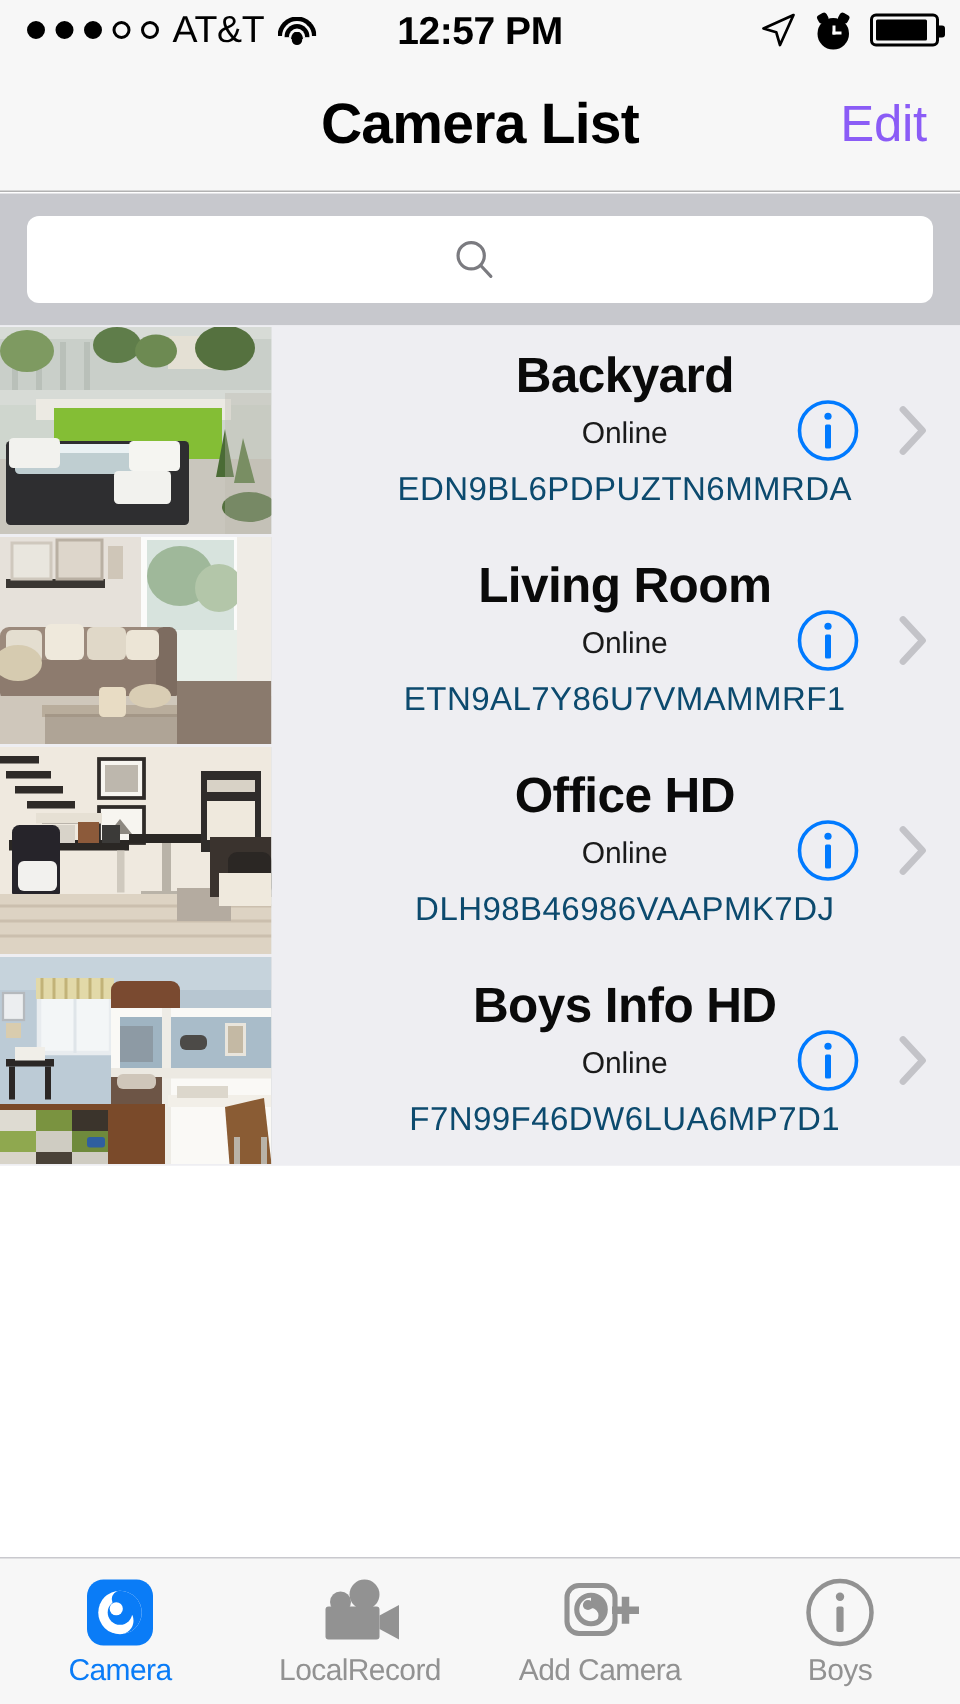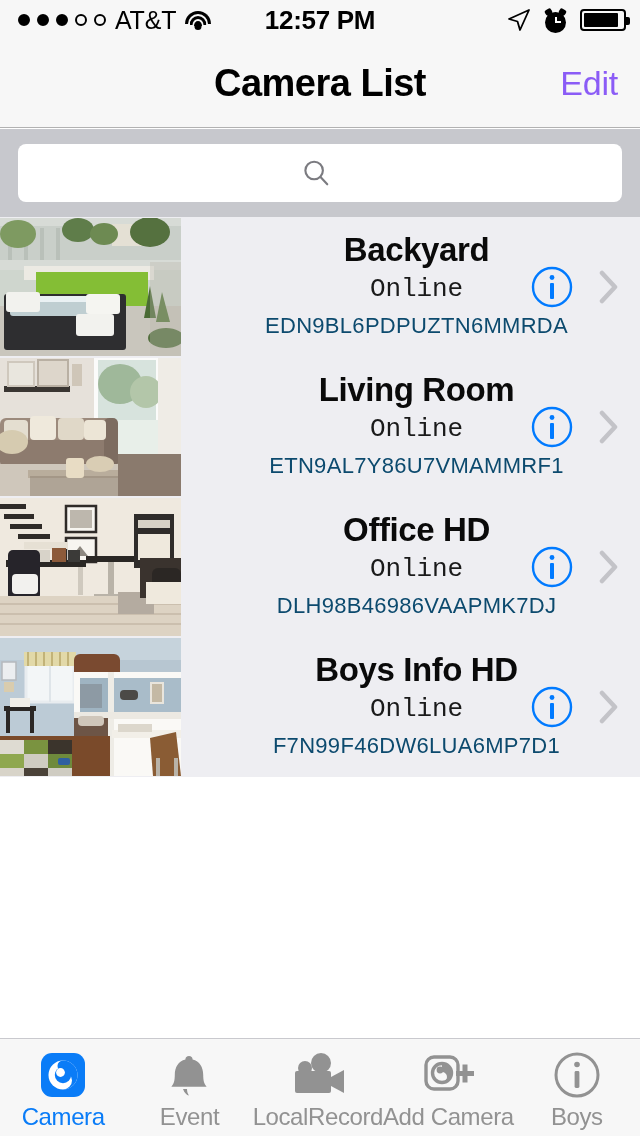--- a/index.html
+++ b/index.html
@@ -73,35 +73,35 @@
   
   .list { position:absolute; top:217px; left:0; width:640px; background:#eeeef2; }
   .row {
     position:relative; display:flex; height:140px; width:640px;
     background:#eeeef2; overflow:hidden;text-align:center;
   }
   .thumb { position:relative; width:181px; height:138px; flex:none; overflow:hidden; background:#ddd; margin-top:1px; }
   .thumb svg { display:block; width:181px; height:138px; }
   .row-body { position:relative; flex:1; padding-left:12px; padding-top:13px; }
   .cam-name { font-size:33px; font-weight:bold; color:#0a0a0a; letter-spacing:-.4px; line-height:40px; }
-  .cam-status { font-size:26px; color:#1a1a1a; line-height:38px; letter-spacing:-.1px;font-family:Liberation Mono, monospace; }
+  .cam-status { font-size:20px; color:#1a1a1a; line-height:38px; letter-spacing:-.1px; }
   .cam-uid { font-size:22px; color:#0c4a6e; line-height:36px; letter-spacing:.3px; }
   .row-accessories { position:absolute; right:20px; top:48px; display:flex; align-items:center; gap:24px; }
   .info-btn { width:44px; height:44px; }
   .chevron { width:22px; height:34px; }
 
   
   .tabbar {
     position:absolute; bottom:0; left:0; width:640px; height:98px;
     background:#f7f7f7; border-top:1px solid #c9c9ce;
     display:flex; align-items:flex-start;
   }
   .tab { flex:1; height:98px; display:flex; flex-direction:column; align-items:center; justify-content:flex-start; padding-top:10px; }
   .tab-ico { height:52px; display:flex; align-items:center; justify-content:center; }
-  .tab-label { font-size:24px; color:#929292; letter-spacing:-.4px; margin-top:2px; white-space:nowrap;text-align:right; }
+  .tab-label { font-size:20px; color:#929292; letter-spacing:-.4px; margin-top:2px; white-space:nowrap;text-align:right; }
   .tab.active .tab-label { color:#0a7cf7; }
 </style>
 </head>
 <body>
 
 <div id="screen">
 
   <div class="statusbar">
     <div class="sb-left">
       <div class="dots">
@@ -399,29 +399,20 @@
           <path d="M26 11 a15 15 0 1 0 0 30 a15 15 0 1 0 0 -30 Z" fill="#0a7cf7"></path>
           <circle cx="26" cy="26" r="14.5" fill="#fff"></circle>
           <path d="M26 11.5 A14.5 14.5 0 0 1 26 40.5 A9 9 0 0 0 26 22.5 A5.5 5.5 0 0 1 26 11.5 Z" fill="#0a7cf7"></path>
           <circle cx="26" cy="26" r="8.2" fill="#0a7cf7"></circle>
           <circle cx="23.5" cy="23.5" r="4.4" fill="#fff"></circle>
         </svg>
       </div>
       <div class="tab-label">Camera</div>
     </div>
 
-    <div class="tab">
-      <div class="tab-ico">
-        <svg width="52" height="52" viewBox="0 0 52 52">
-          <path d="M26 7 c2.2 0 3.6 1.6 3.6 3.4 c7 1.8 10.6 7.6 10.6 15.4 c0 6 1 9 3.4 12 H8.4 c2.4 -3 3.4 -6 3.4 -12 c0 -7.8 3.6 -13.6 10.6 -15.4 C22.4 8.6 23.8 7 26 7 Z" fill="#929292"></path>
-          <path d="M20 40 c1.5 4 3.6 6 6 6.6 c-1.4 -2 -2 -4.2 -2 -6.6 Z" fill="#929292"></path>
-        </svg>
-      </div>
-      <div class="tab-label">Event</div>
-    </div>
 
     <div class="tab">
       <div class="tab-ico">
         <svg width="58" height="52" viewBox="0 0 58 52">
           <circle cx="32" cy="14" r="10" fill="#929292"></circle>
           <circle cx="16" cy="19" r="7" fill="#929292"></circle>
           <rect x="6" y="22" width="36" height="22" rx="2" fill="#929292"></rect>
           <path d="M42 28 L55 21 L55 44 L42 37 Z" fill="#929292"></path>
         </svg>
       </div>

